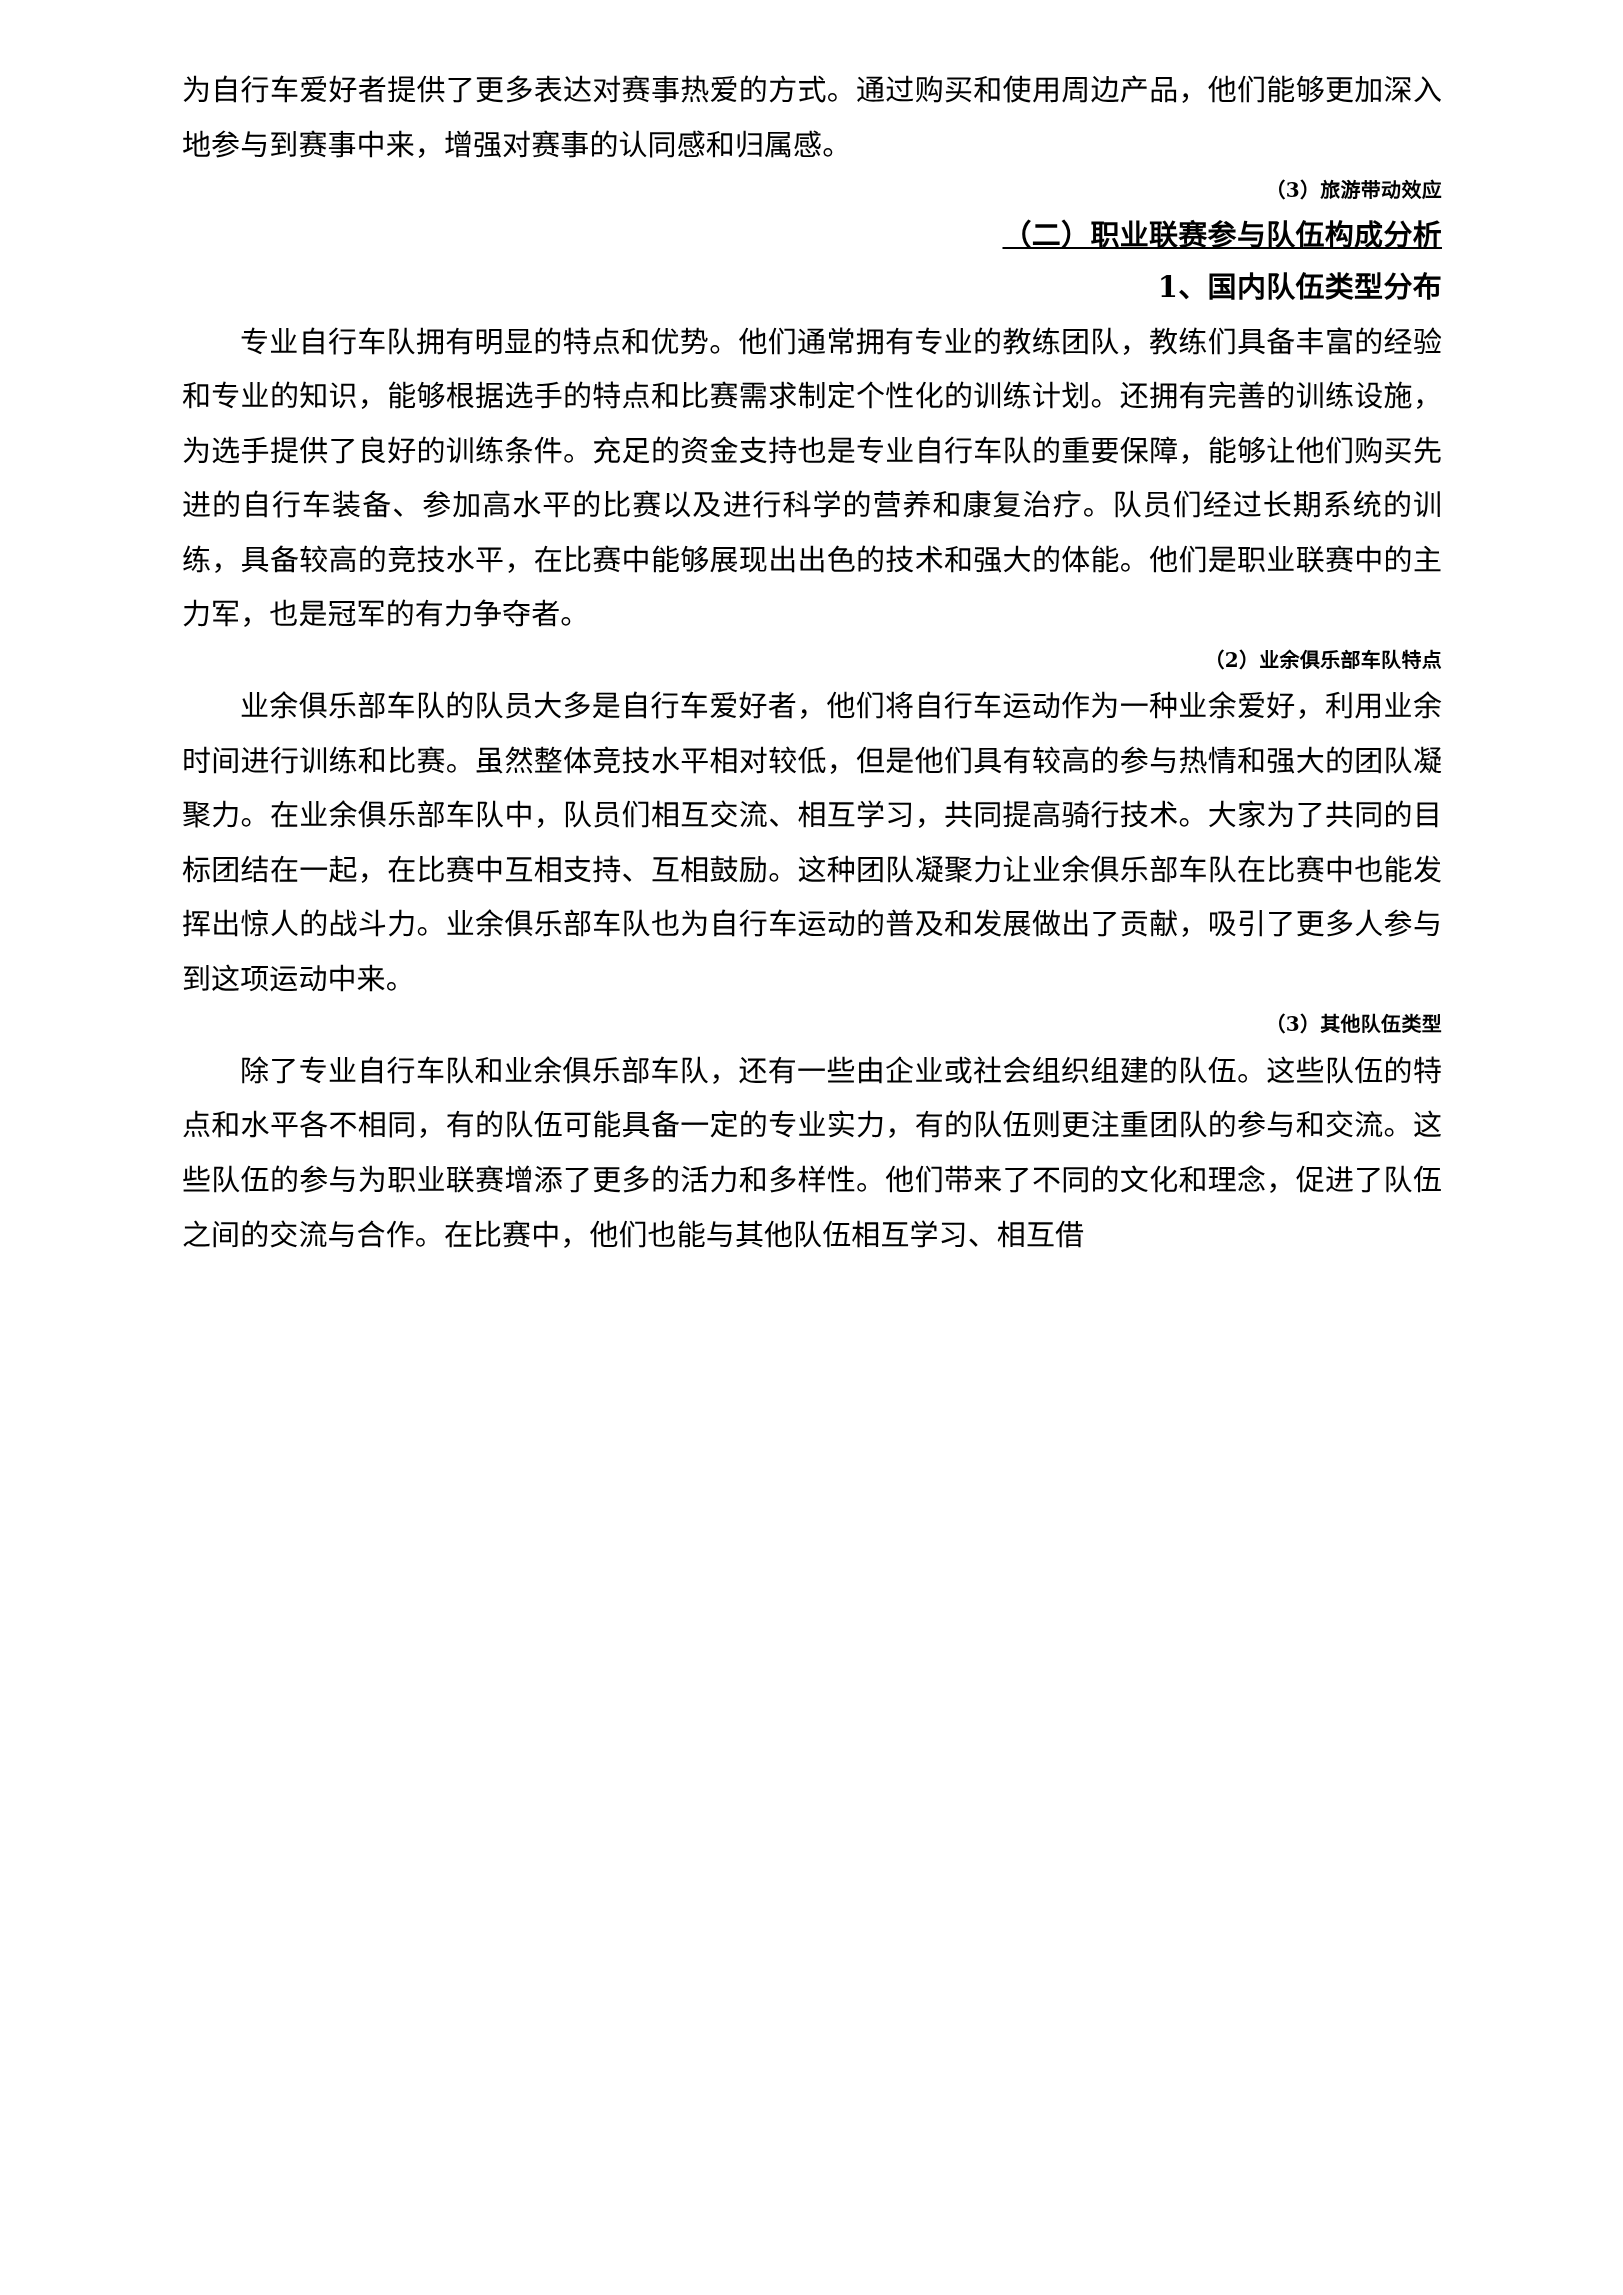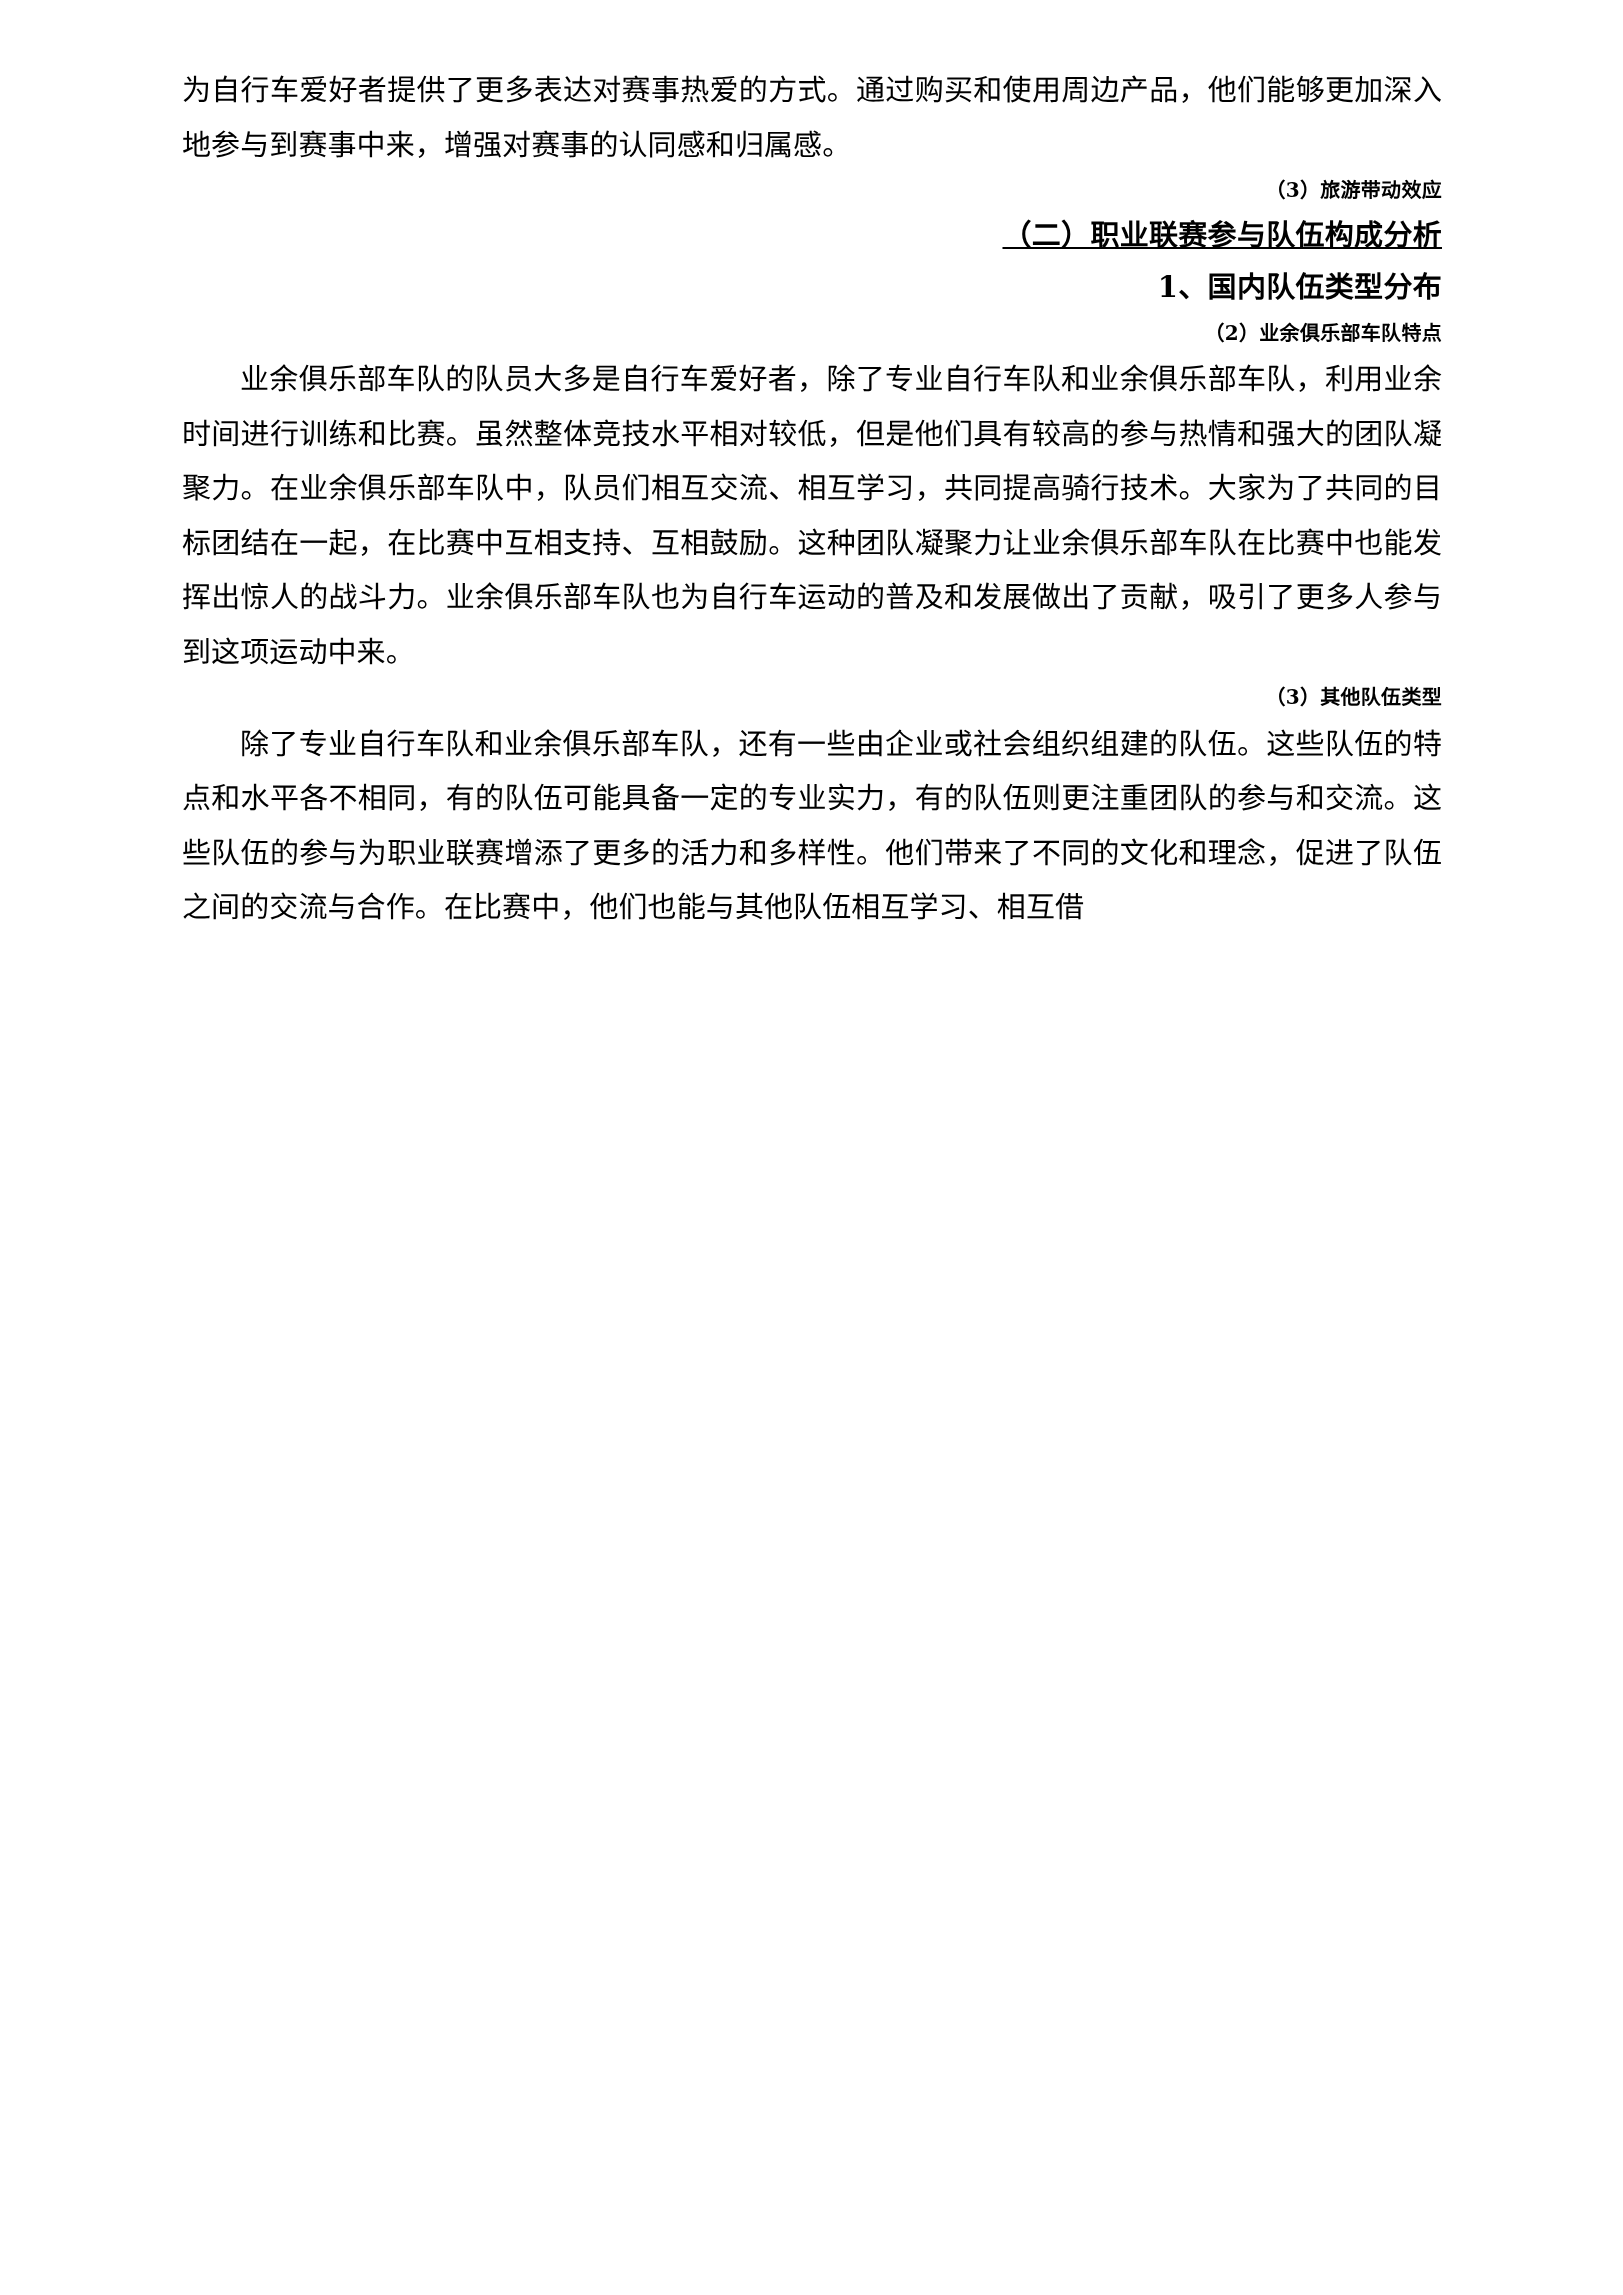--- a/index.html
+++ b/index.html
@@ -87,24 +87,25 @@
     <p class="para cont">为自行车爱好者提供了更多表达对赛事热爱的方式。通过购买和使用周边产品，他们能够更加深入地参与到赛事中来，增强对赛事的认同感和归属感。</p>
 
     <h3 class="h-sub">（3）旅游带动效应</h3>
 
 
     <h2 class="h-section">（二）职业联赛参与队伍构成分析</h2>
 
     <h3 class="h-num">1、国内队伍类型分布</h3>
 
 
+    <p class="para">专业自行车队拥有明显的特点和优势。他们通常拥有专业的教练团队，教练们具备丰富的经验和专业的知识，能够根据选手的特点和比赛需求制定个性化的训练计划。还拥有完善的训练设施，为选手提供了良好的训练条件。充足的资金支持也是专业自行车队的重要保障，能够让他们购买先进的自行车装备、参加高水平的比赛以及进行科学的营养和康复治疗。队员们经过长期系统的训练，具备较高的竞技水平，在比赛中能够展现出出色的技术和强大的体能。他们是职业联赛中的主力军，也是冠军的有力争夺者。</p>
 
     <h4 class="h-sub">（2）业余俱乐部车队特点</h4>
 
-    <p class="para">业余俱乐部车队的队员大多是自行车爱好者，除了专业自行车队和业余俱乐部车队，利用业余时间进行训练和比赛。虽然整体竞技水平相对较低，但是他们具有较高的参与热情和强大的团队凝聚力。在业余俱乐部车队中，队员们相互交流、相互学习，共同提高骑行技术。大家为了共同的目标团结在一起，在比赛中互相支持、互相鼓励。这种团队凝聚力让业余俱乐部车队在比赛中也能发挥出惊人的战斗力。业余俱乐部车队也为自行车运动的普及和发展做出了贡献，吸引了更多人参与到这项运动中来。</p>
+    <p class="para">业余俱乐部车队的队员大多是自行车爱好者，他们将自行车运动作为一种业余爱好，利用业余时间进行训练和比赛。虽然整体竞技水平相对较低，但是他们具有较高的参与热情和强大的团队凝聚力。在业余俱乐部车队中，队员们相互交流、相互学习，共同提高骑行技术。大家为了共同的目标团结在一起，在比赛中互相支持、互相鼓励。这种团队凝聚力让业余俱乐部车队在比赛中也能发挥出惊人的战斗力。业余俱乐部车队也为自行车运动的普及和发展做出了贡献，吸引了更多人参与到这项运动中来。</p>
 
     <h4 class="h-sub">（3）其他队伍类型</h4>
 
     <p class="para">除了专业自行车队和业余俱乐部车队，还有一些由企业或社会组织组建的队伍。这些队伍的特点和水平各不相同，有的队伍可能具备一定的专业实力，有的队伍则更注重团队的参与和交流。这些队伍的参与为职业联赛增添了更多的活力和多样性。他们带来了不同的文化和理念，促进了队伍之间的交流与合作。在比赛中，他们也能与其他队伍相互学习、相互借</p>
 
   </div>
 </div>
 
 
 </body></html>

